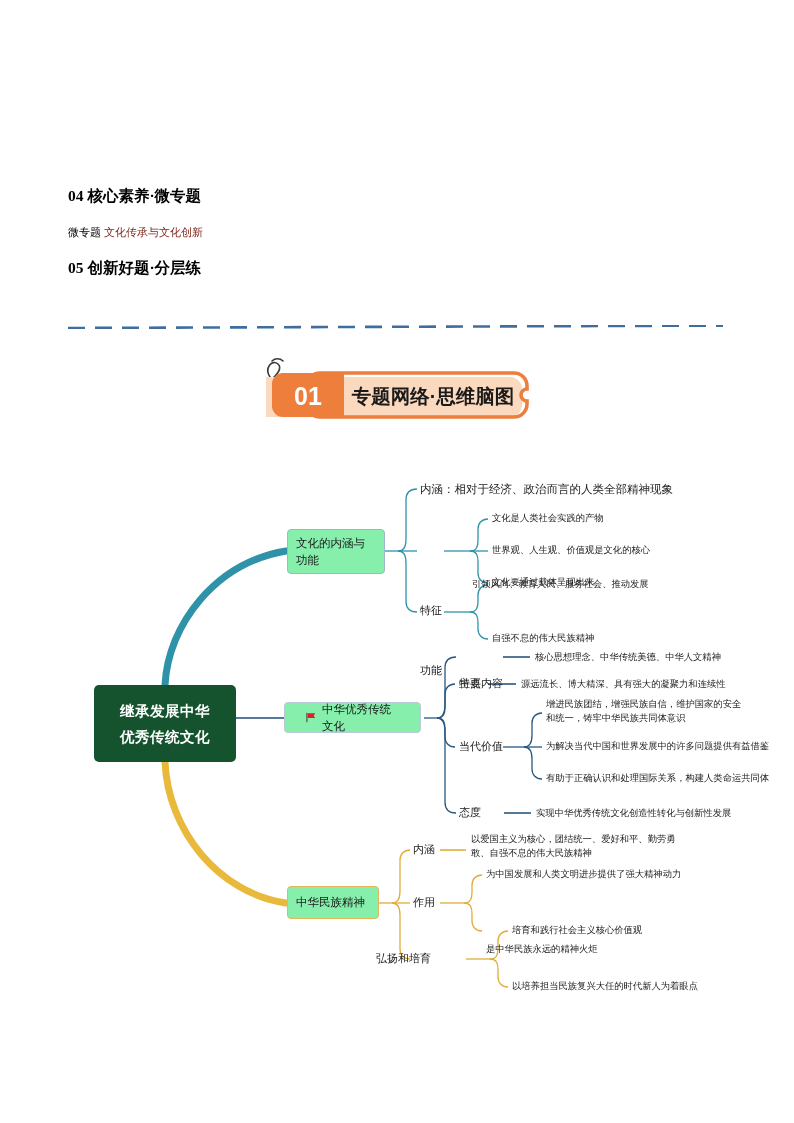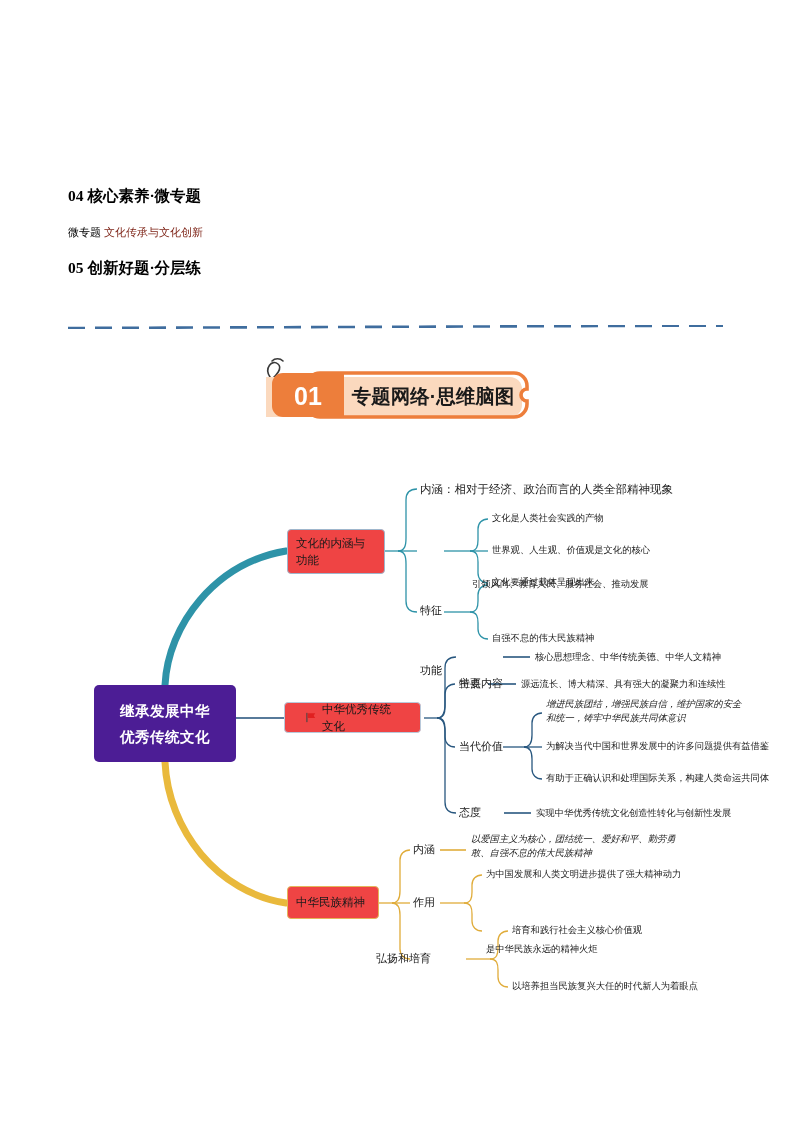--- a/index.html
+++ b/index.html
@@ -71,38 +71,38 @@
     position: absolute;
     left: 0px;
     top: 455px;
     width: 794px;
     height: 560px;
   }
 
   .node-box {
     position: absolute;
     box-sizing: border-box;
-    background: #ef4444;
+    background: #86efac;
     display: flex;
     align-items: center;
     border-radius: 4px;
   }
   .node-box span.lbl {
     display: block;
     width: 100%;
     line-height: 1.45;
   }
 
   .center-node {
     position: absolute;
     left: 94px;
     top: 230px;
     width: 142px;
     height: 77px;
-    background: #4c1d95;
+    background: #14532d;
     border-radius: 5px;
     display: flex;
     flex-direction: column;
     align-items: center;
     justify-content: center;
     color: #ffffff;
     font-weight: bold;
     font-size: 14.5px;
     letter-spacing: 0.5px;
     line-height: 26px;
@@ -142,21 +142,21 @@
     white-space: nowrap;
     line-height: 1.35;
   }
   .leaf-label {
     position: absolute;
     font-size: 9.3px;
     color: #222222;
     line-height: 1.5;
     white-space: nowrap;
   }
-  .leaf-label.wrap { white-space: normal; font-style: italic; }
+  .leaf-label.wrap { white-space: normal; }
 </style>
 </head>
 <body>
 
 <div class="doc-head">
   <div class="head-line-1">04 核心素养·微专题</div>
   <div class="head-line-2">
     <span>微专题</span>
     <span class="hl">文化传承与文化创新</span>
   </div>

